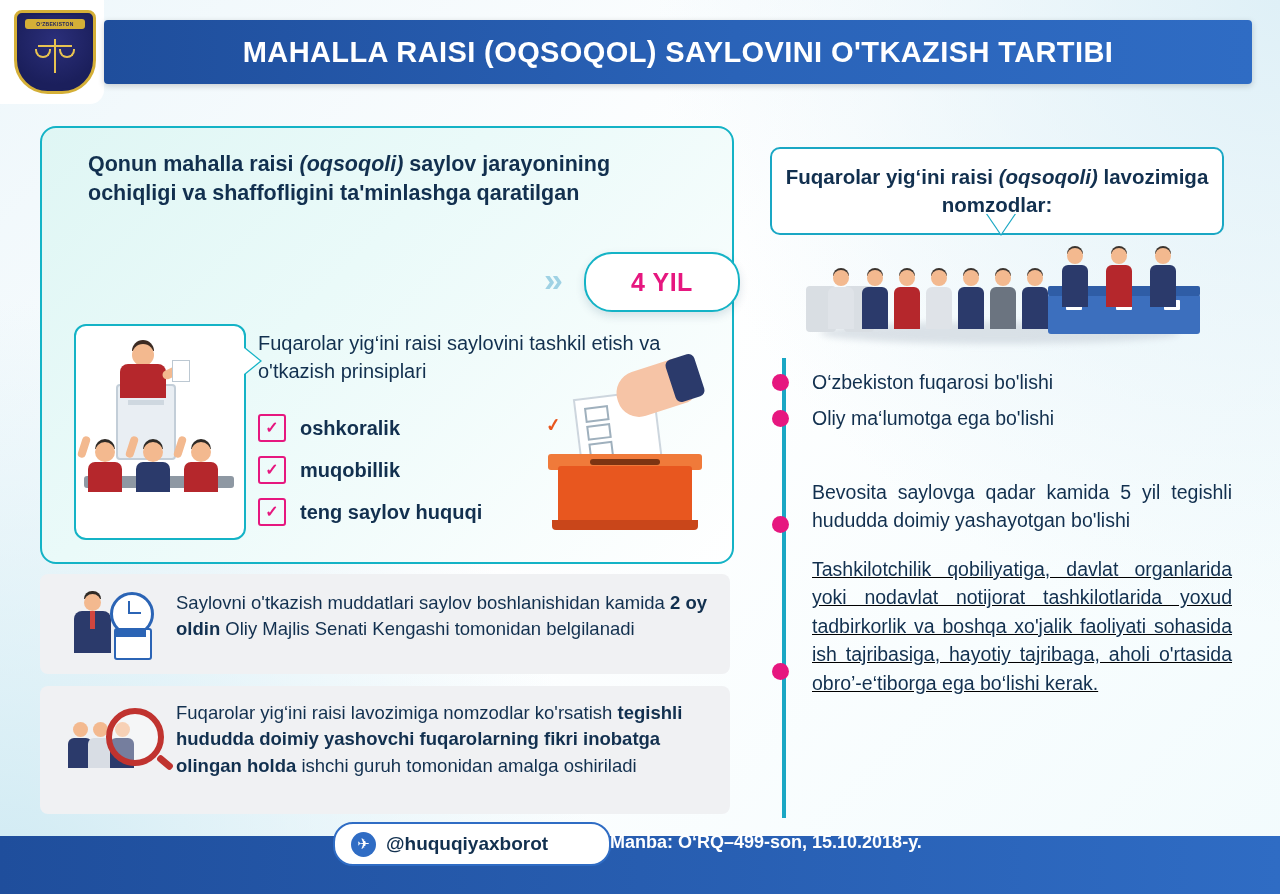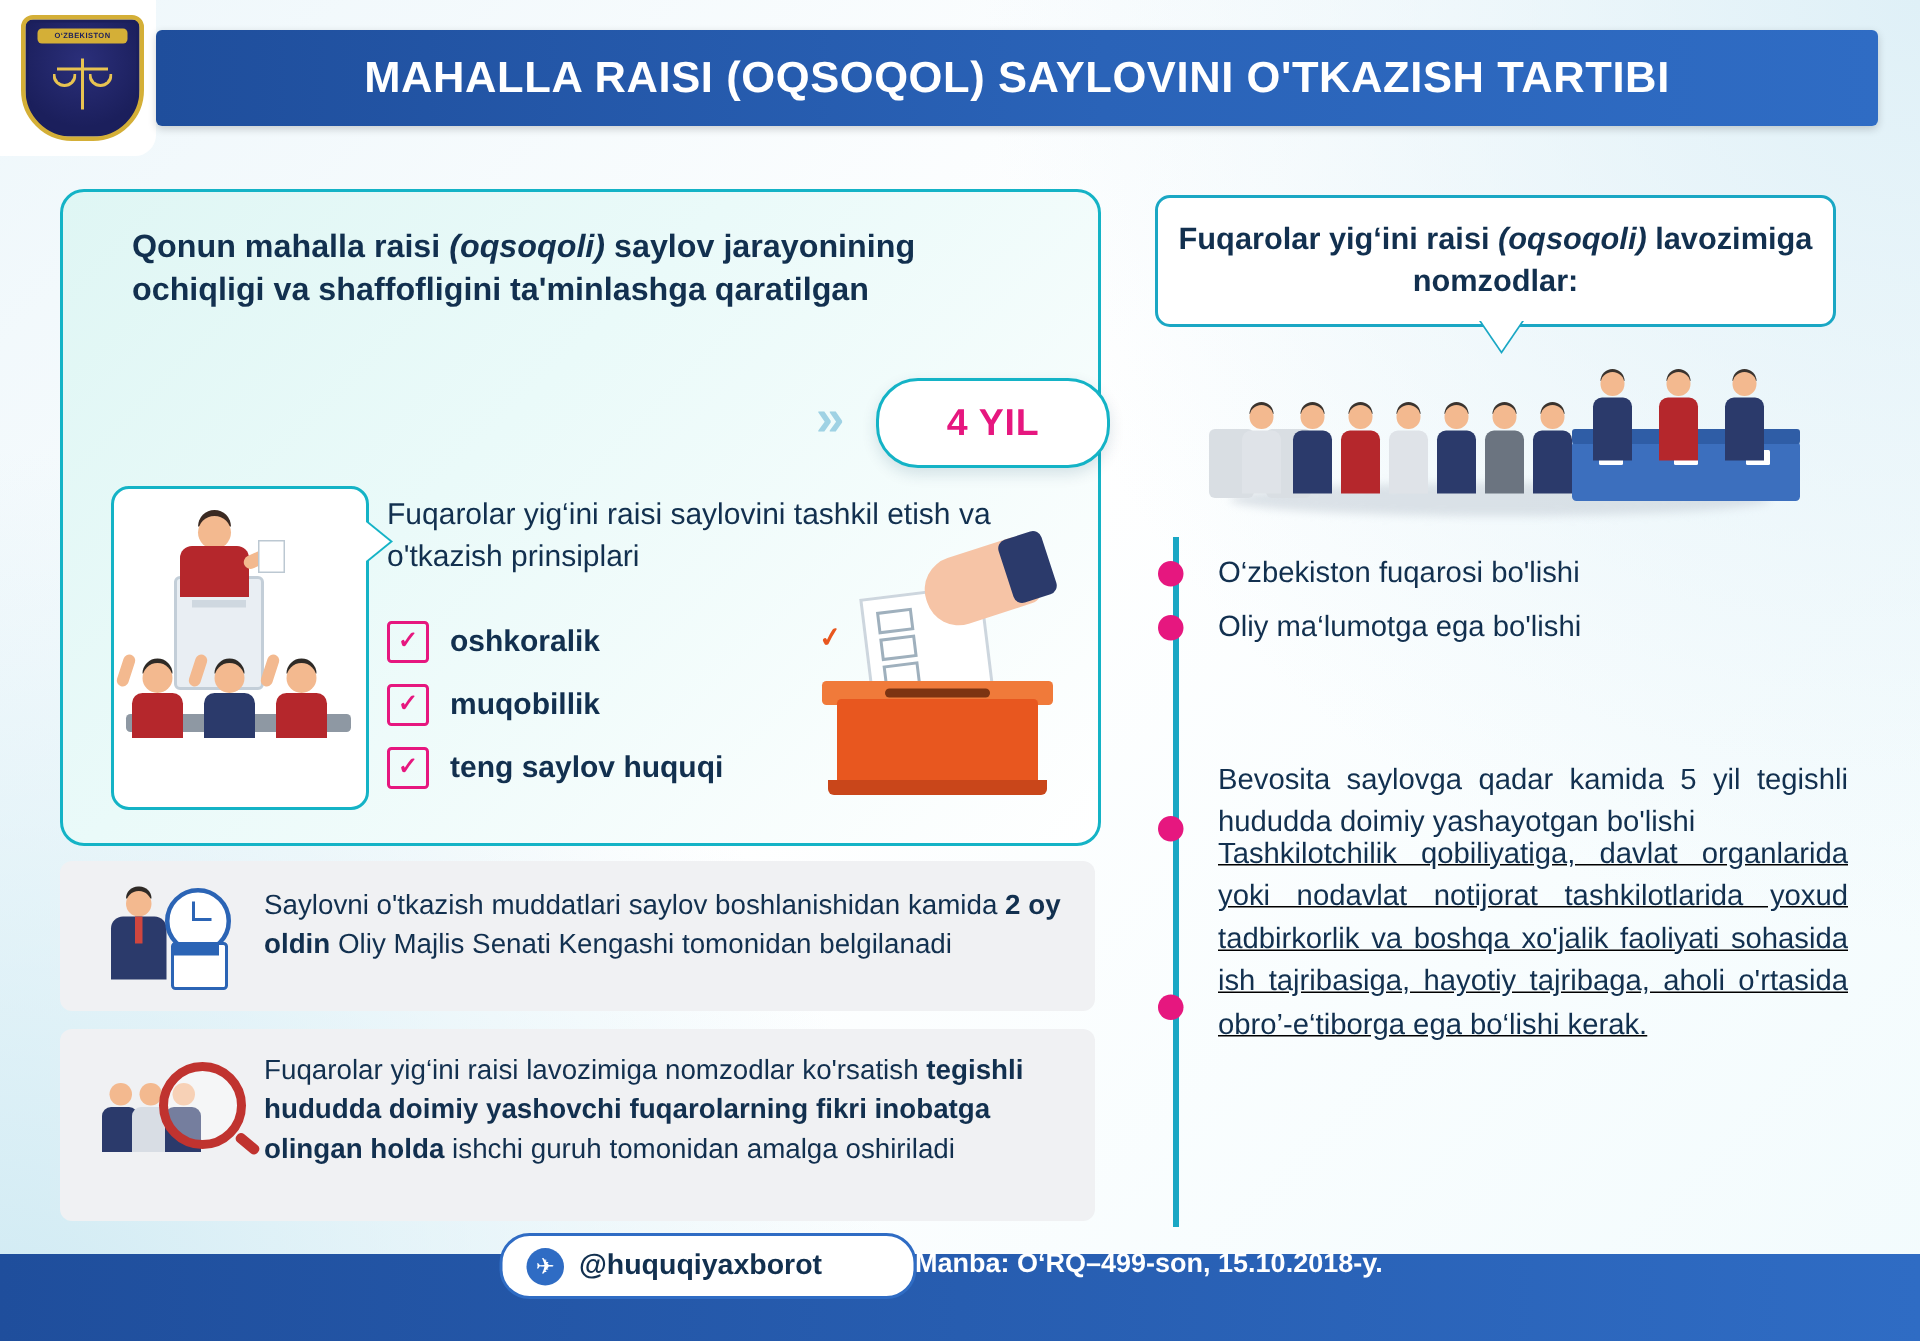--- a/index.html
+++ b/index.html
@@ -167,21 +167,21 @@
   .n2-p .h{position:absolute;left:5px;top:0;width:15px;height:15px;border-radius:50%;background:#f3b98f;}
   .n2-p .b{position:absolute;left:0;top:16px;width:24px;height:30px;border-radius:6px 6px 0 0;}
   .n2a{left:2px;} .n2a .b{background:#2b3a6b;}
   .n2b{left:22px;} .n2b .b{background:#d8dde4;}
   .n2c{left:44px;} .n2c .b{background:#2b3a6b;}
   .n2-mag{position:absolute;left:40px;top:6px;width:46px;height:46px;border:6px solid #c0332f;border-radius:50%;background:rgba(255,255,255,.35);}
   .n2-mag:after{content:"";position:absolute;right:-16px;bottom:-6px;width:18px;height:7px;background:#c0332f;border-radius:3px;transform:rotate(40deg);}
 
   
   .rt-bubble{
-    position:absolute;left:770px;top:130px;width:450px;height:84px;
+    position:absolute;left:770px;top:147px;width:450px;height:84px;
     background:#fff;border:2px solid #1aa7c4;border-radius:10px;
     display:flex;align-items:center;justify-content:flex-end;text-align:center;
   }
   .rt-bubble span{font-size:20.5px;font-weight:bold;color:#12304f;line-height:1.35;}
   .rt-bubble .it{font-style:italic;}
   .rt-tail{
     position:absolute;left:986px;top:212px;width:0;height:0;
     border-left:15px solid transparent;border-right:15px solid transparent;border-top:22px solid #fff;
     filter:drop-shadow(0 2px 0 #1aa7c4);
   }
@@ -203,21 +203,21 @@
   .timeline{
     position:absolute;left:782px;top:358px;width:4px;height:460px;background:#1aa7c4;
   }
   .tl-item{position:absolute;left:812px;width:420px;}
   .tl-dot{
     position:absolute;left:-40px;width:17px;height:17px;border-radius:50%;background:#e6177f;
   }
   .tl-text{font-size:19.5px;color:#12304f;line-height:1.46;text-align:justify;}
   .i1{top:368px;} .i1 .tl-dot{top:6px;}
   .i2{top:404px;} .i2 .tl-dot{top:6px;}
-  .i3{top:478px;margin-top:28px;} .i3 .tl-dot{top:38px;}
+  .i3{top:478px;} .i3 .tl-dot{top:38px;}
   .i4{top:555px;text-decoration:underline;} .i4 .tl-dot{top:108px;}
 
   
   .footer{
     position:absolute;left:0;bottom:0;width:1280px;height:58px;
     background:linear-gradient(90deg,#1f4e9c 0%, #2f6cc4 100%);
   }
   .tg-pill{
     position:absolute;left:333px;top:-14px;width:258px;height:40px;
     background:#fff;border:2px solid #2f6cc4;border-radius:20px;

